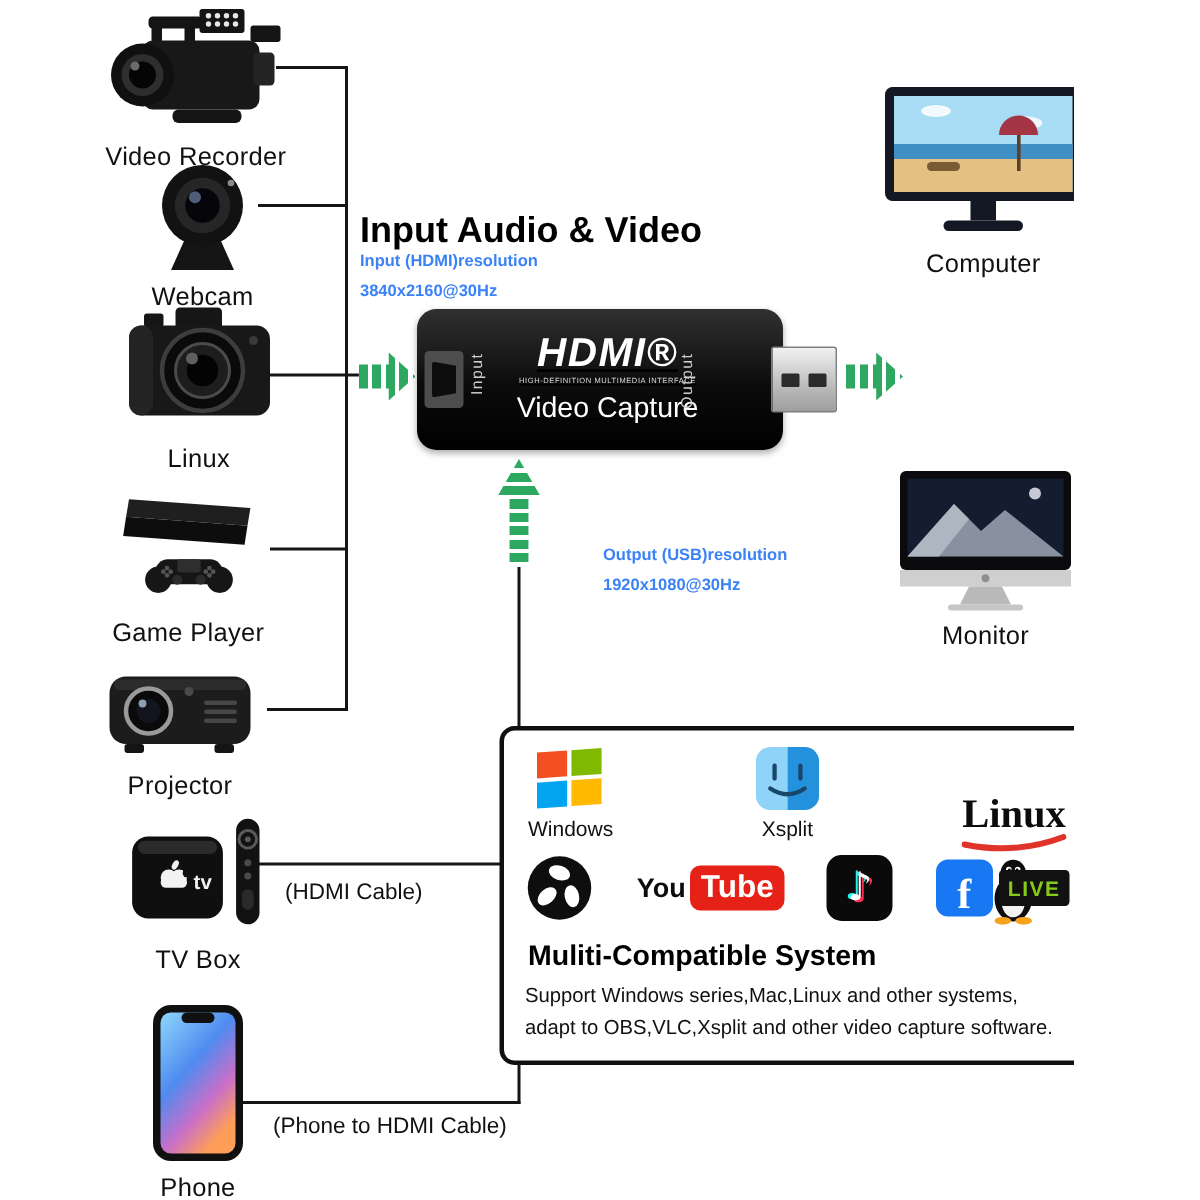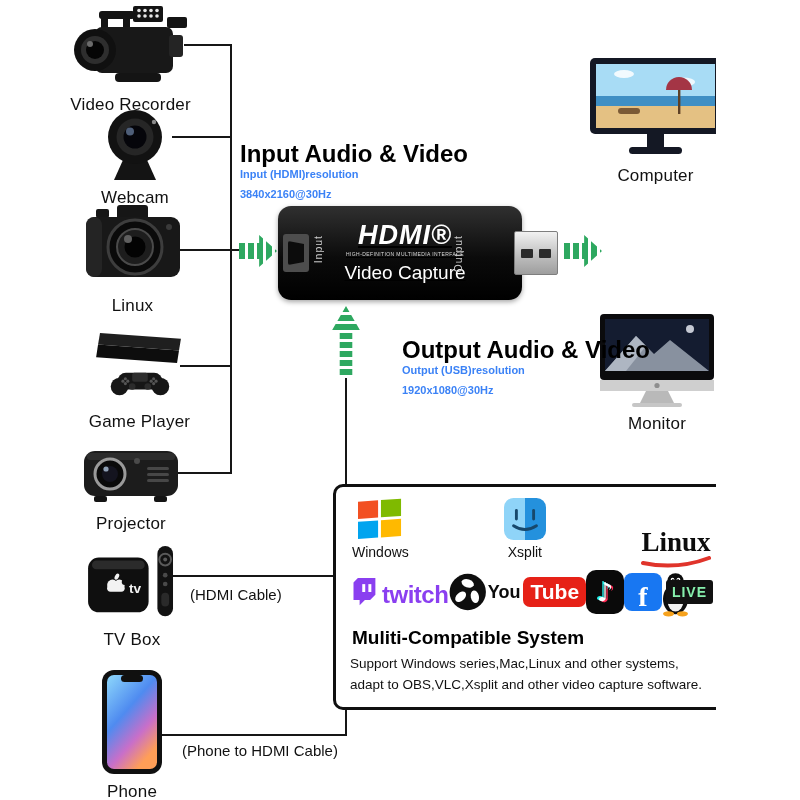--- a/index.html
+++ b/index.html
@@ -57,21 +57,21 @@
   .yt { display:flex; align-items:center; gap:3px; font-weight:bold; }
   .yt-you { font-size:18px; color:#0c0c0c; }
   .yt-tube { font-size:21px; color:#fff; background:var(--youtube-red,#e62117); padding:3px 7px; border-radius:7px; }
   .tiktok { width:44px; height:44px; background:#0a0a0a; border-radius:10px; color:#fff;
     display:flex; align-items:center; justify-content:center; font-size:26px;
     font-family:"DejaVu Sans", sans-serif; text-shadow:-2px -1px 0 #25f4ee, 2px 1px 0 #fe2c55; }
   .fblive { display:flex; align-items:center; gap:4px; }
   .fb-f { width:38px; height:38px; background:var(--facebook-blue,#1877f2); border-radius:8px; color:#fff;
     font-weight:bold; font-size:28px; font-family:"Liberation Serif", serif; line-height:1;
     display:flex; align-items:flex-end; justify-content:center; overflow:hidden; }
-  .fb-live { background:#111; color:#86efac; font-weight:bold; font-size:14px; padding:4px 6px;
+  .fb-live { background:#111; color:#84cc16; font-weight:bold; font-size:14px; padding:4px 6px;
     border-radius:3px; letter-spacing:1px; }
   .compat-title { font-size:19px; font-weight:bold; color:#000; margin:8px 2px 5px; }
   .compat-desc { font-size:13.5px; color:#111; line-height:1.55; white-space:nowrap; }
 </style>
 </head>
 <body>
 
 <div id="canvas">
 
   <figure class="dev" style="left:48px;top:5px;width:165px">
@@ -122,21 +122,21 @@
       <rect x="3" y="17" width="16" height="60" rx="8" fill="#242424"></rect>
       <circle cx="52" cy="47" r="27" fill="#0a0a0a" stroke="#3d3d3d" stroke-width="3"></circle>
       <circle cx="52" cy="47" r="18" fill="#1d1d1d" stroke="#4a4a4a" stroke-width="2"></circle>
       <circle cx="52" cy="47" r="10.5" fill="#030303"></circle>
       <circle cx="45" cy="39" r="4" fill="#5f5f5f"></circle>
       <circle cx="86" cy="27" r="3" fill="#3a3a3a"></circle>
     </svg>
     <figcaption class="devlabel">Linux</figcaption>
   </figure>
 
-  <figure class="dev" style="left:77px;top:328px;width:125px">
+  <figure class="dev" style="left:63px;top:328px;width:125px">
     <svg viewBox="0 0 105 80" width="105" height="78">
       <polygon points="12,5 95,11 93,23 10,17" fill="#1f1f1f"></polygon>
       <polygon points="10,17 93,23 91,36 8,30" fill="#0d0d0d"></polygon>
       <rect x="30" y="46" width="46" height="17" rx="8.5" fill="#161616"></rect>
       <circle cx="32" cy="60" r="9" fill="#161616"></circle>
       <circle cx="74" cy="60" r="9" fill="#161616"></circle>
       <rect x="45" y="46" width="16" height="9" rx="2" fill="#2e2e2e"></rect>
       <circle cx="38" cy="52" r="1.6" fill="#555"></circle>
         <circle cx="38" cy="57" r="1.6" fill="#555"></circle>
         <circle cx="35.5" cy="54.5" r="1.6" fill="#555"></circle>
@@ -144,21 +144,21 @@
       <circle cx="67" cy="52" r="1.6" fill="#555"></circle>
         <circle cx="67" cy="57" r="1.6" fill="#555"></circle>
         <circle cx="64.5" cy="54.5" r="1.6" fill="#555"></circle>
         <circle cx="69.5" cy="54.5" r="1.6" fill="#555"></circle>
       <circle cx="45" cy="60" r="3.4" fill="#2b2b2b"></circle>
         <circle cx="61" cy="60" r="3.4" fill="#2b2b2b"></circle>
     </svg>
     <figcaption class="devlabel">Game Player</figcaption>
   </figure>
 
-  <figure class="dev" style="left:81px;top:440px;width:100px">
+  <figure class="dev" style="left:70px;top:440px;width:100px">
     <svg viewBox="0 0 100 68" width="100" height="68">
       <rect x="3" y="11" width="94" height="45" rx="11" fill="#1c1c1c"></rect>
       <rect x="6" y="13" width="88" height="7" rx="3.5" fill="#3a3a3a" opacity="0.55"></rect>
       <circle cx="29" cy="34" r="15" fill="#0a0a0a" stroke="#9a9a9a" stroke-width="3"></circle>
       <circle cx="29" cy="34" r="8" fill="#14141f"></circle>
       <circle cx="25" cy="29" r="2.6" fill="#8fa0b5"></circle>
       <circle cx="56" cy="21" r="3" fill="#4a4a4a"></circle>
       <rect x="66" y="27" width="22" height="3" rx="1.5" fill="#474747"></rect>
       <rect x="66" y="33" width="22" height="3" rx="1.5" fill="#474747"></rect>
       <rect x="66" y="39" width="22" height="3" rx="1.5" fill="#474747"></rect>
@@ -236,21 +236,20 @@
     <div class="usb">
         <i></i>
         <i></i>
       </div>
   </div>
 
   <div class="ann-title" style="left:240px;top:140px">Input Audio &amp; Video</div>
   <div class="ann-line" style="left:240px;top:168px">Input (HDMI)resolution</div>
   <div class="ann-line" style="left:240px;top:188px">3840x2160@30Hz</div>
 
-  <div class="ann-title" style="left:402px;top:336px">Output Audio &amp; Video</div>
   <div class="ann-line" style="left:402px;top:364px">Output (USB)resolution</div>
   <div class="ann-line" style="left:402px;top:384px">1920x1080@30Hz</div>
 
   <figure class="dev" style="left:588px;top:56px;width:135px">
     <svg viewBox="0 0 135 104" width="135" height="104">
       <rect x="2" y="2" width="131" height="76" rx="5" fill="#141824"></rect>
       <rect x="8" y="8" width="119" height="64" fill="#a8dcf5"></rect>
       <rect x="8" y="40" width="119" height="10" fill="#3f8fc4"></rect>
       <rect x="8" y="50" width="119" height="22" fill="#e4c183"></rect>
       <ellipse cx="36" cy="18" rx="10" ry="4" fill="#ffffff" opacity="0.85"></ellipse>
@@ -329,28 +328,20 @@
           <circle cx="17.2" cy="10.3" r="1" fill="#111"></circle>
             <circle cx="22.8" cy="10.3" r="1" fill="#111"></circle>
           <polygon points="15.5,14 24.5,14 20,18.5" fill="#f6a21d"></polygon>
           <ellipse cx="12.5" cy="47" rx="6" ry="2.8" fill="#f6a21d"></ellipse>
           <ellipse cx="27.5" cy="47" rx="6" ry="2.8" fill="#f6a21d"></ellipse>
         </svg>
       </div>
     </div>
 
     <div class="crow2">
-      <div class="twitch">
-        <svg viewBox="0 0 32 34" width="28" height="30">
-          <path style="fill:var(--twitch-purple,#8a3ff0)" d="M9 1 L4 6 L4 26 L11 26 L11 32 L17 26 L23 26 L29 20 L29 1 Z"></path>
-          <rect x="14" y="8" width="3.4" height="9" fill="#fff"></rect>
-          <rect x="21" y="8" width="3.4" height="9" fill="#fff"></rect>
-        </svg>
-        <span class="twitch-text">twitch</span>
-      </div>
       <svg viewBox="0 0 50 50" width="46" height="46">
         <circle cx="25" cy="25" r="23" fill="#0e0e0e"></circle>
         <g fill="#fff">
           <ellipse cx="25" cy="14" rx="8" ry="5.2" transform="rotate(18 25 14)"></ellipse>
           <ellipse cx="16" cy="31" rx="8" ry="5.2" transform="rotate(138 16 31)"></ellipse>
           <ellipse cx="34" cy="31" rx="8" ry="5.2" transform="rotate(258 34 31)"></ellipse>
         </g>
       </svg>
       <div class="yt">
         <span class="yt-you">You</span>

